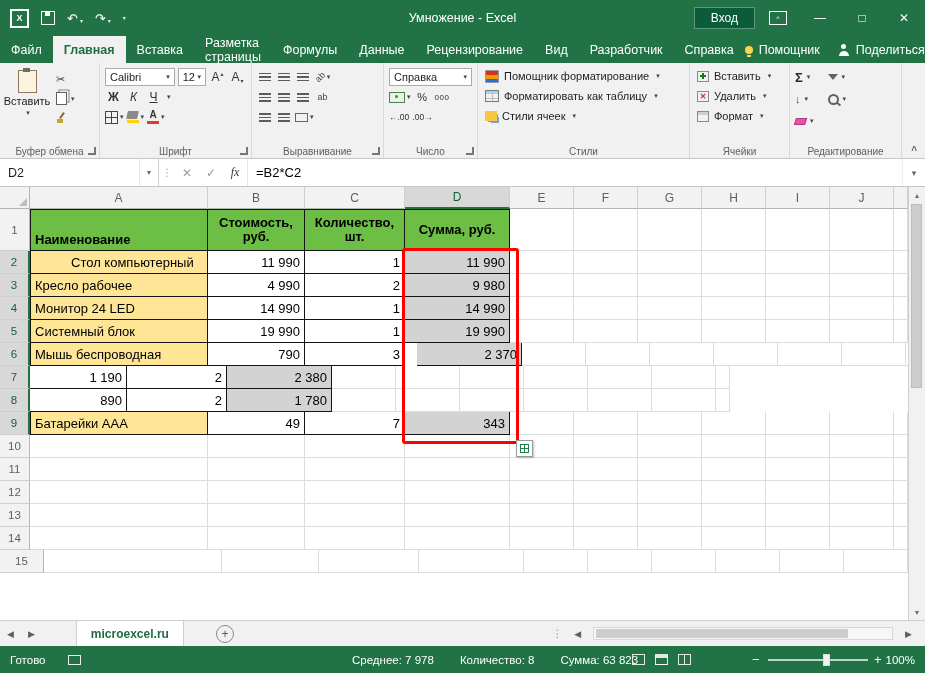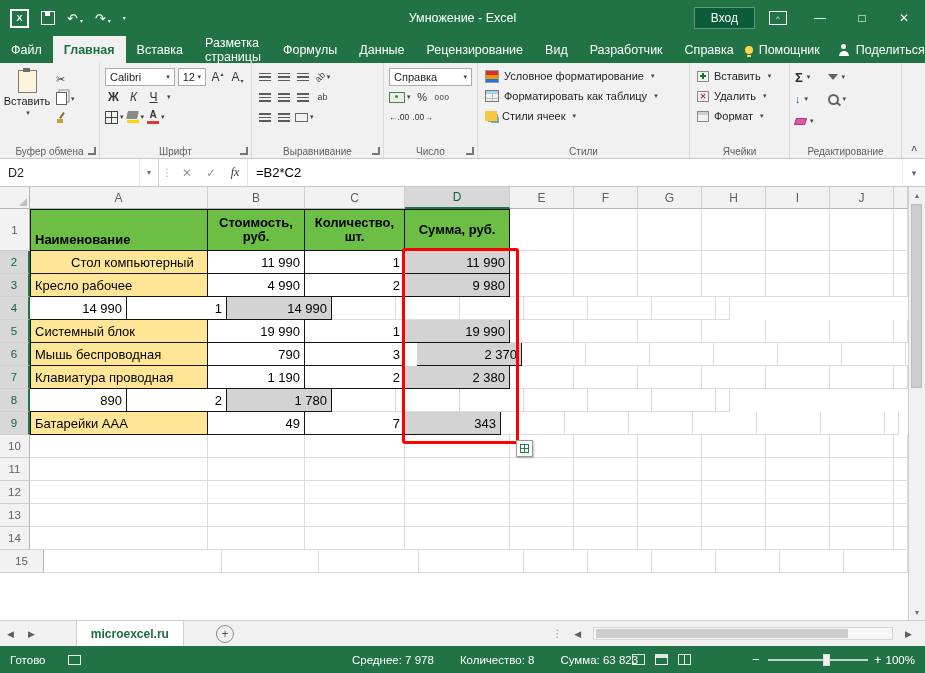--- a/index.html
+++ b/index.html
@@ -363,21 +363,21 @@
             <span class="t-dec">.00→</span>
           </span>
       </div>
       <div class="glabel">Число</div>
       <span class="launcher"></span>
     </div>
 
     <div class="rgroup g-styles">
       <div class="style-item">
         <span class="i-cf"></span>
-        <span>Условное форматирование</span>
+        <span>Помощник форматирование</span>
         <span class="dd">▾</span>
       </div>
       <div class="style-item">
         <span class="i-table"></span>
         <span>Форматировать как таблицу</span>
         <span class="dd">▾</span>
       </div>
       <div class="style-item">
         <span class="i-cellstyles"></span>
         <span>Стили ячеек</span>
@@ -506,20 +506,21 @@
           <div class="cell" style="width: 64px;"></div>
           <div class="cell" style="width: 64px;"></div>
           <div class="cell" style="width: 64px;"></div>
           <div class="cell" style="width: 64px;"></div>
           <div class="cell" style="width: 64px;"></div>
           <div class="cell" style="width: 64px;"></div>
           <div class="cell" style="width: 14px;"></div>
         </div>
         <div class="grid-row" style="height: 23px;">
           <div class="rh rh-sel" style="width: 30px;">4</div>
+          <div class="cell tcell acell tleft" style="width: 178px;">Монитор 24 LED</div>
           <div class="cell tcell num" style="width: 97px;">14 990</div>
           <div class="cell tcell num" style="width: 100px;">1</div>
           <div class="cell tcell num dsel" style="width: 105px;">14 990</div>
           <div class="cell" style="width: 64px;"></div>
           <div class="cell" style="width: 64px;"></div>
           <div class="cell" style="width: 64px;"></div>
           <div class="cell" style="width: 64px;"></div>
           <div class="cell" style="width: 64px;"></div>
           <div class="cell" style="width: 64px;"></div>
           <div class="cell" style="width: 14px;"></div>
@@ -547,21 +548,20 @@
           <div class="cell" style="width: 64px;"></div>
           <div class="cell" style="width: 64px;"></div>
           <div class="cell" style="width: 64px;"></div>
           <div class="cell" style="width: 64px;"></div>
           <div class="cell" style="width: 64px;"></div>
           <div class="cell" style="width: 64px;"></div>
           <div class="cell" style="width: 14px;"></div>
         </div>
         <div class="grid-row" style="height: 23px;">
           <div class="rh rh-sel" style="width: 30px;">7</div>
-          <div class="cell tcell acell tleft" style="width: 178px;">Клавиатура проводная</div>
           <div class="cell tcell num" style="width: 97px;">1 190</div>
           <div class="cell tcell num" style="width: 100px;">2</div>
           <div class="cell tcell num dsel" style="width: 105px;">2 380</div>
           <div class="cell" style="width: 64px;"></div>
           <div class="cell" style="width: 64px;"></div>
           <div class="cell" style="width: 64px;"></div>
           <div class="cell" style="width: 64px;"></div>
           <div class="cell" style="width: 64px;"></div>
           <div class="cell" style="width: 64px;"></div>
           <div class="cell" style="width: 14px;"></div>
@@ -577,21 +577,21 @@
           <div class="cell" style="width: 64px;"></div>
           <div class="cell" style="width: 64px;"></div>
           <div class="cell" style="width: 64px;"></div>
           <div class="cell" style="width: 14px;"></div>
         </div>
         <div class="grid-row" style="height: 23px;">
           <div class="rh rh-sel" style="width: 30px;">9</div>
           <div class="cell tcell acell tleft" style="width: 178px;">Батарейки AAA</div>
           <div class="cell tcell num" style="width: 97px;">49</div>
           <div class="cell tcell num" style="width: 100px;">7</div>
-          <div class="cell tcell num dsel" style="width: 96px;">343</div>
+          <div class="cell tcell num dsel" style="width: 105px;">343</div>
           <div class="cell" style="width: 64px;"></div>
           <div class="cell" style="width: 64px;"></div>
           <div class="cell" style="width: 64px;"></div>
           <div class="cell" style="width: 64px;"></div>
           <div class="cell" style="width: 64px;"></div>
           <div class="cell" style="width: 64px;"></div>
           <div class="cell" style="width: 14px;"></div>
         </div>
         <div class="grid-row" style="height: 23px;">
           <div class="rh" style="width: 30px;">10</div>

